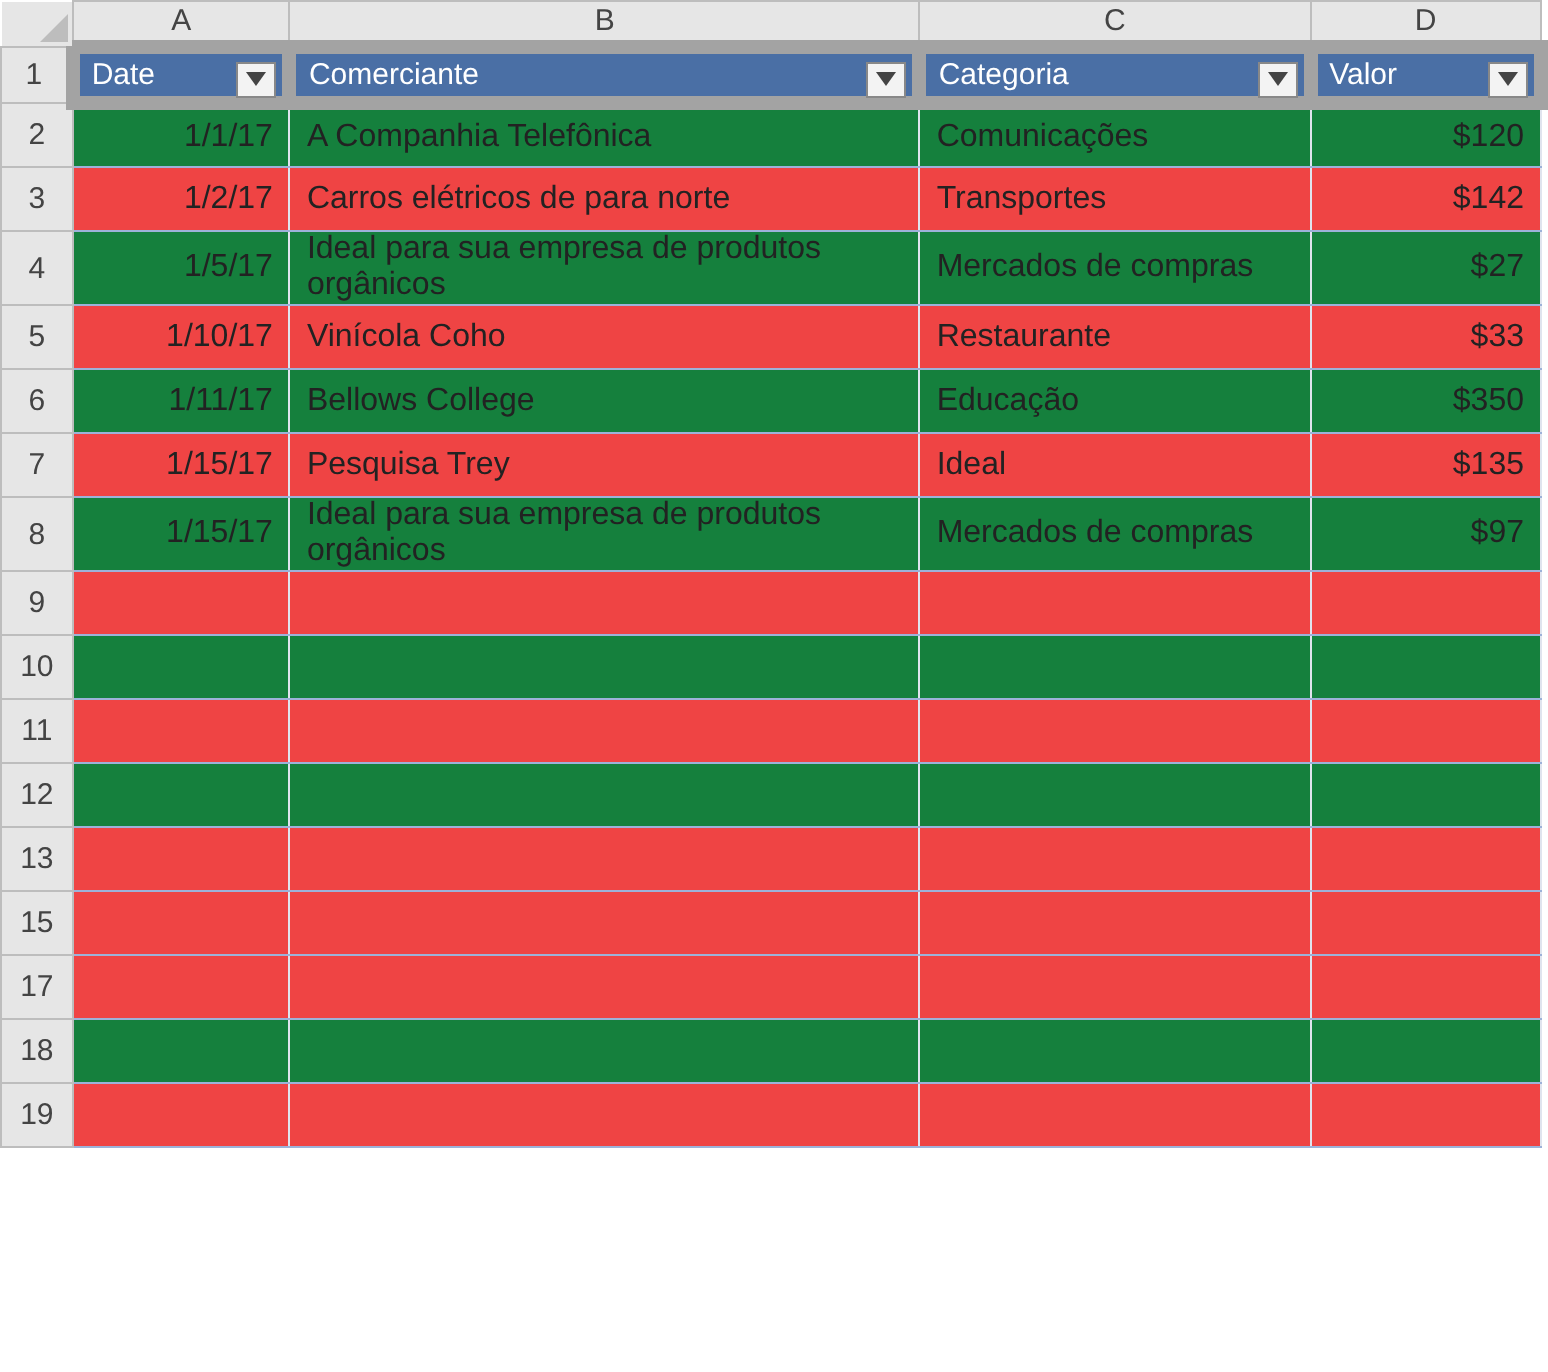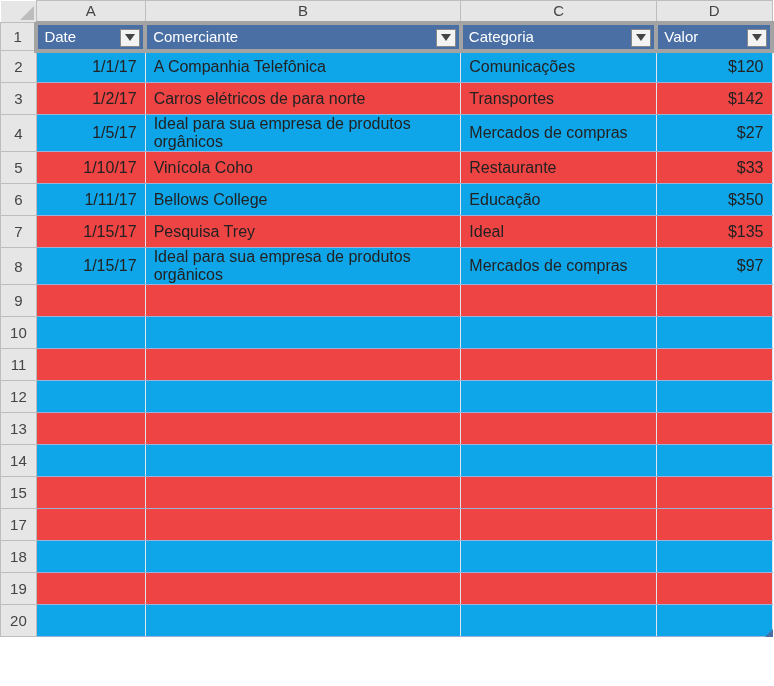--- a/index.html
+++ b/index.html
@@ -57,21 +57,21 @@
     text-align: center;
     font-weight: normal;
     color: #444;
     font-size: 15px;
   }
 
   
   .theader {
     background: #4a6fa5;
     color: #fff;
-    border: 4px solid #a3a3a3;
+    border: 7px solid #a3a3a3;
     padding: 0 6px;
     height: 28px;
     position: relative;
     font-size: 15px;
   }
   .theader .label { white-space: nowrap; }
 
   
   .filter-btn {
     position: absolute;
@@ -82,21 +82,21 @@
     background: #f3f3f3;
     border: 1px solid #888;
     display: flex;
     align-items: center;
     justify-content: center;
     cursor: pointer;
   }
   .filter-btn svg { display: block; }
 
   
-  .band-even { background: #0ea5e9; }
+  .band-even { background: #15803d; }
   .band-odd  { background: #ef4444; }
 
   
   .tcell {
     border-left: 1px solid #e0e4ee;
     border-right: 1px solid #e0e4ee;
     border-top: 1px solid #9db2d9;
     border-bottom: 1px solid #9db2d9;
     padding: 0 8px;
     height: 32px;
@@ -253,27 +253,20 @@
         <td class="tcell band-even"></td>
       </tr>
       <tr>
         <th class="rowhdr">13</th>
         <td class="tcell band-odd"></td>
         <td class="tcell band-odd"></td>
         <td class="tcell band-odd"></td>
         <td class="tcell band-odd"></td>
       </tr>
       <tr>
-        <th class="rowhdr">14</th>
-        <td class="tcell band-even"></td>
-        <td class="tcell band-even"></td>
-        <td class="tcell band-even"></td>
-        <td class="tcell band-even"></td>
-      </tr>
-      <tr>
         <th class="rowhdr">15</th>
         <td class="tcell band-odd"></td>
         <td class="tcell band-odd"></td>
         <td class="tcell band-odd"></td>
         <td class="tcell band-odd"></td>
       </tr>
       <tr>
         <th class="rowhdr">17</th>
         <td class="tcell band-odd"></td>
         <td class="tcell band-odd"></td>
@@ -286,22 +279,15 @@
         <td class="tcell band-even"></td>
         <td class="tcell band-even"></td>
         <td class="tcell band-even"></td>
       </tr>
       <tr>
         <th class="rowhdr">19</th>
         <td class="tcell band-odd"></td>
         <td class="tcell band-odd"></td>
         <td class="tcell band-odd"></td>
         <td class="tcell band-odd"></td>
-      </tr>
-      <tr>
-        <th class="rowhdr">20</th>
-        <td class="tcell band-even"></td>
-        <td class="tcell band-even"></td>
-        <td class="tcell band-even"></td>
-        <td class="tcell band-even table-end"></td>
       </tr>
     </tbody>
 </table>
 
 </body></html>

